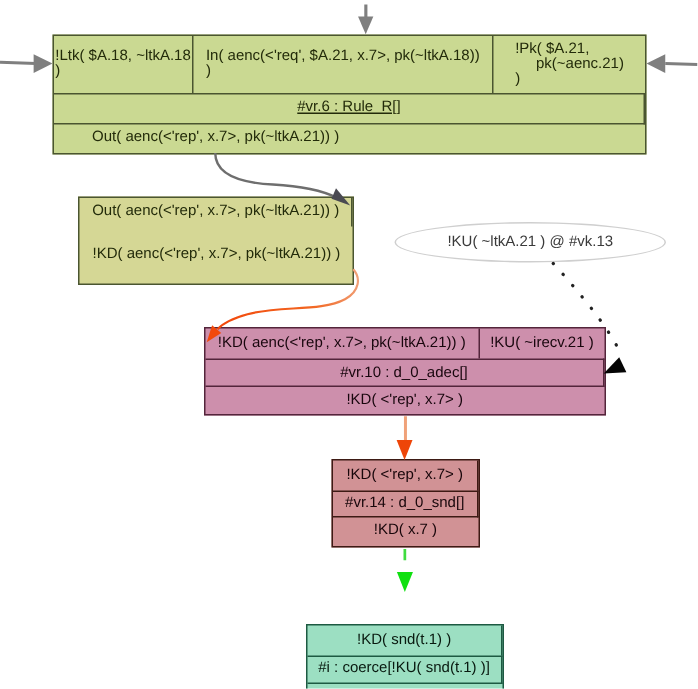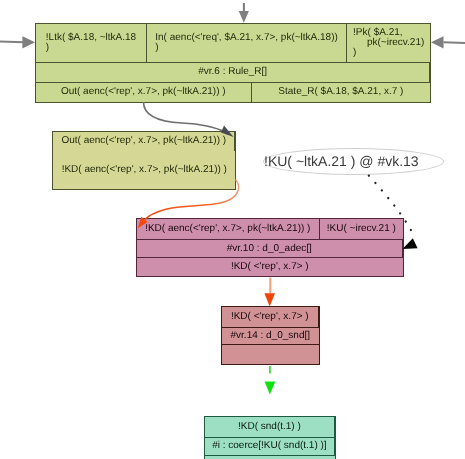--- a/index.html
+++ b/index.html
@@ -16,40 +16,40 @@
   .prow{display:flex;flex-direction:row;}
   .cell{box-sizing:border-box;display:flex;align-items:center;justify-content:center;
         text-align:center;padding:0 2px;line-height:10px;overflow:hidden;}
   .cell .wrap{white-space:pre;text-align:left;}
 
   .n-green,.n-yel{border:1.4px solid #4a5530;color:#232b0a;}
   .n-green{background:#cad992;}
   .n-yel{background:#d5d795;}
   .n-green .cell,.n-yel .cell{border-right:1.4px solid #4a5530;}
   .n-green .cell:last-child,.n-yel .cell:last-child{border-right:none;}
-  .n-green .mid,.n-yel .mid{border-top:1.4px solid #4a5530;border-bottom:1.4px solid #4a5530;}
+  .n-green .mid,.n-yel .mid{border-top:1.4px solid #4a5530;border-bottom:1.4px solid #4a5530;text-decoration:underline;}
 
   .n-pink{border:1.4px solid #53253b;background:#cd8fac;color:#18060d;}
   .n-pink .cell{border-right:1.4px solid #53253b;}
   .n-pink .cell:last-child{border-right:none;}
   .n-pink .mid{border-top:1.4px solid #53253b;border-bottom:1.4px solid #53253b;}
 
   .n-red{border:1.4px solid #3d1a14;background:#d19295;color:#18060a;}
   .n-red .cell{border-right:1.4px solid #3d1a14;}
   .n-red .cell:last-child{border-right:none;}
   .n-red .mid{border-top:1.4px solid #3d1a14;border-bottom:1.4px solid #3d1a14;}
 
   .n-teal{border:1.4px solid #1d5a42;background:#9cdfc2;color:#08190f;}
   .n-teal .cell{border-right:1.4px solid #1d5a42;}
   .n-teal .cell:last-child{border-right:none;margin-left:32px;}
   .n-teal .mid{border-top:1.4px solid #1d5a42;border-bottom:1.4px solid #1d5a42;text-align:center;}
 
   .ellipse{position:absolute;box-sizing:border-box;border:1.1px solid #cfcfcf;
            border-radius:50%;background:#fff;display:flex;align-items:center;
-           justify-content:flex-start;color:#3a3a3a;font-size:14px;}
+           justify-content:center;color:#3a3a3a;font-size:10px;}
 </style>
 </head>
 <body>
 
 <div id="stage">
 
   <svg class="edges" viewBox="0 0 465 459" width="465" height="459">
     <defs>
       <linearGradient id="orangeFade" gradientUnits="userSpaceOnUse" x1="236" y1="180" x2="152" y2="218">
         <stop offset="0" stop-color="#f0a077"></stop>
@@ -91,38 +91,37 @@
     </g>
 
     <g>
       <path d="M269.9,366 L269.9,373.5" stroke="#3fdc3f" stroke-width="1.8" fill="none"></path>
       <path d="M264.6,381.4 L269.9,394.6 L275.3,381.4 z" fill="#10e010"></path>
     </g>
   </svg>
 
   <div class="node n-green" style="left:35px;top:22.9px;width:396.3px;height:79.8px;">
     <div class="prow" style="height:38.2px;">
-      <div class="cell" style="width:111px;">
+      <div class="cell" style="width:93px;">
         <span class="wrap">!Ltk( $A.18, ~ltkA.18
 )</span>
       </div>
       <div class="cell" style="width:200.1px;">
         <span class="wrap">In( aenc(&lt;'req', $A.21, x.7&gt;, pk(~ltkA.18))
 )</span>
       </div>
       <div class="cell" style="flex:1;">
         <span class="wrap">!Pk( $A.21,
-     pk(~irecv.21)
+     pk(~aenc.21)
 )</span>
       </div>
     </div>
     <div class="cell mid" style="height:20.6px;">#vr.6 : Rule_R[]</div>
     <div class="prow" style="flex:1;">
       <div class="cell" style="width:215.5px;">Out( aenc(&lt;'rep', x.7&gt;, pk(~ltkA.21)) )</div>
-      <div class="cell" style="flex:1;">State_R( $A.18, $A.21, x.7 )</div>
     </div>
   </div>
 
   <div class="node n-yel" style="left:52.2px;top:130.8px;width:184.2px;height:59.2px;">
     <div class="cell" style="height:19.3px;">Out( aenc(&lt;'rep', x.7&gt;, pk(~ltkA.21)) )</div>
     <div class="cell" style="flex:1;">!KD( aenc(&lt;'rep', x.7&gt;, pk(~ltkA.21)) )</div>
   </div>
 
   <div class="ellipse" style="left:263px;top:147.5px;width:181px;height:27px;">
     <span>!KU( ~ltkA.21 ) @ #vk.13</span>
@@ -133,20 +132,21 @@
       <div class="cell" style="width:183px;">!KD( aenc(&lt;'rep', x.7&gt;, pk(~ltkA.21)) )</div>
       <div class="cell" style="flex:1;">!KU( ~irecv.21 )</div>
     </div>
     <div class="cell mid" style="height:18.5px;">#vr.10 : d_0_adec[]</div>
     <div class="cell" style="flex:1;">!KD( &lt;'rep', x.7&gt; )</div>
   </div>
 
   <div class="node n-red" style="left:220.8px;top:306.1px;width:99px;height:58.5px;">
     <div class="cell" style="height:19.6px;">!KD( &lt;'rep', x.7&gt; )</div>
     <div class="cell mid" style="height:18.5px;">#vr.14 : d_0_snd[]</div>
+    <div class="cell" style="flex:1;">!KD( x.7 )</div>
   </div>
 
   <div class="node n-teal" style="left:203.7px;top:416px;width:132.4px;height:60px;">
     <div class="cell" style="height:19.6px;">!KD( snd(t.1) )</div>
     <div class="cell mid" style="height:19.1px;">#i : coerce[!KU( snd(t.1) )]</div>
     <div class="cell" style="flex:1;">!KU( snd(t.1) )</div>
   </div>
 
 </div>
 

